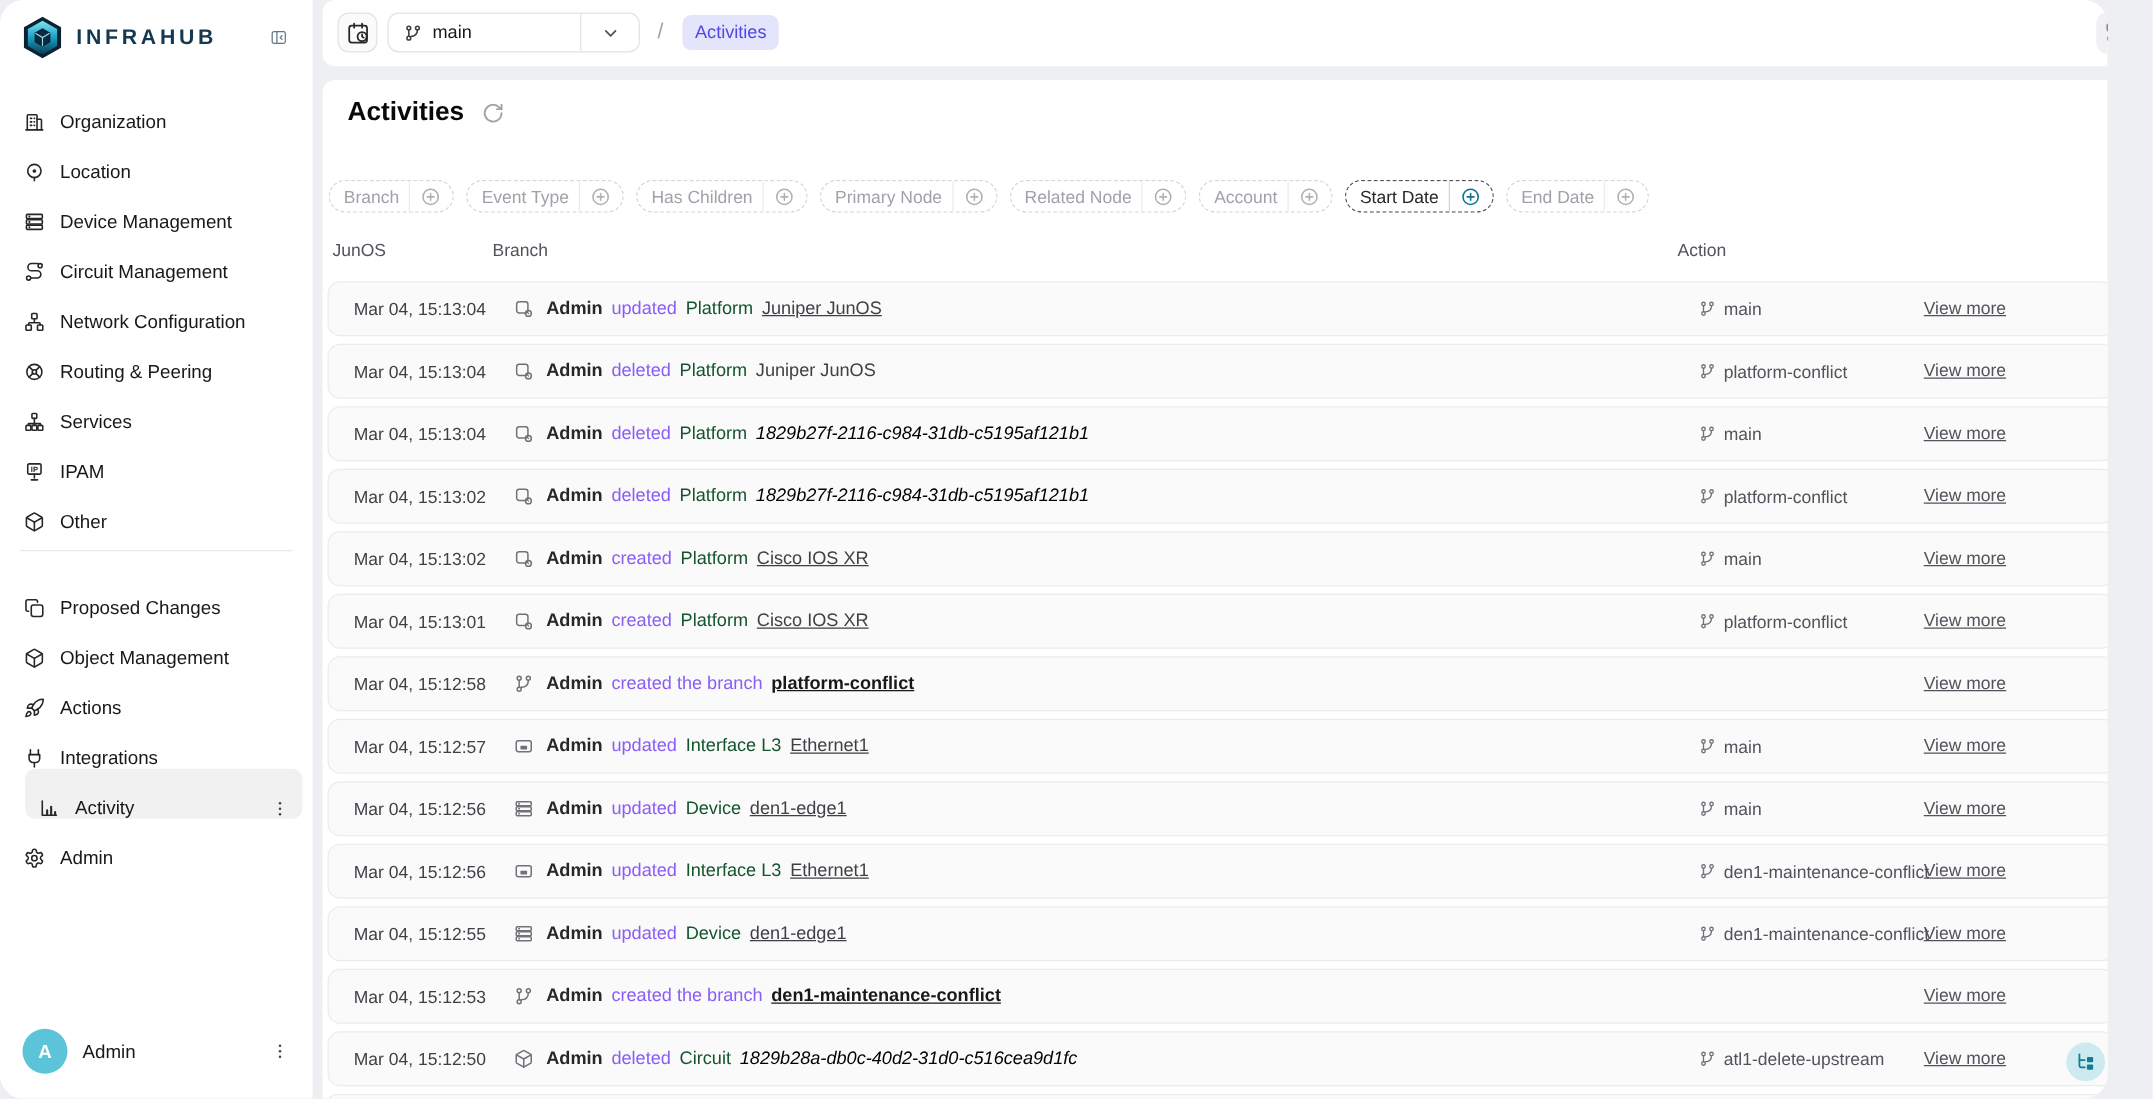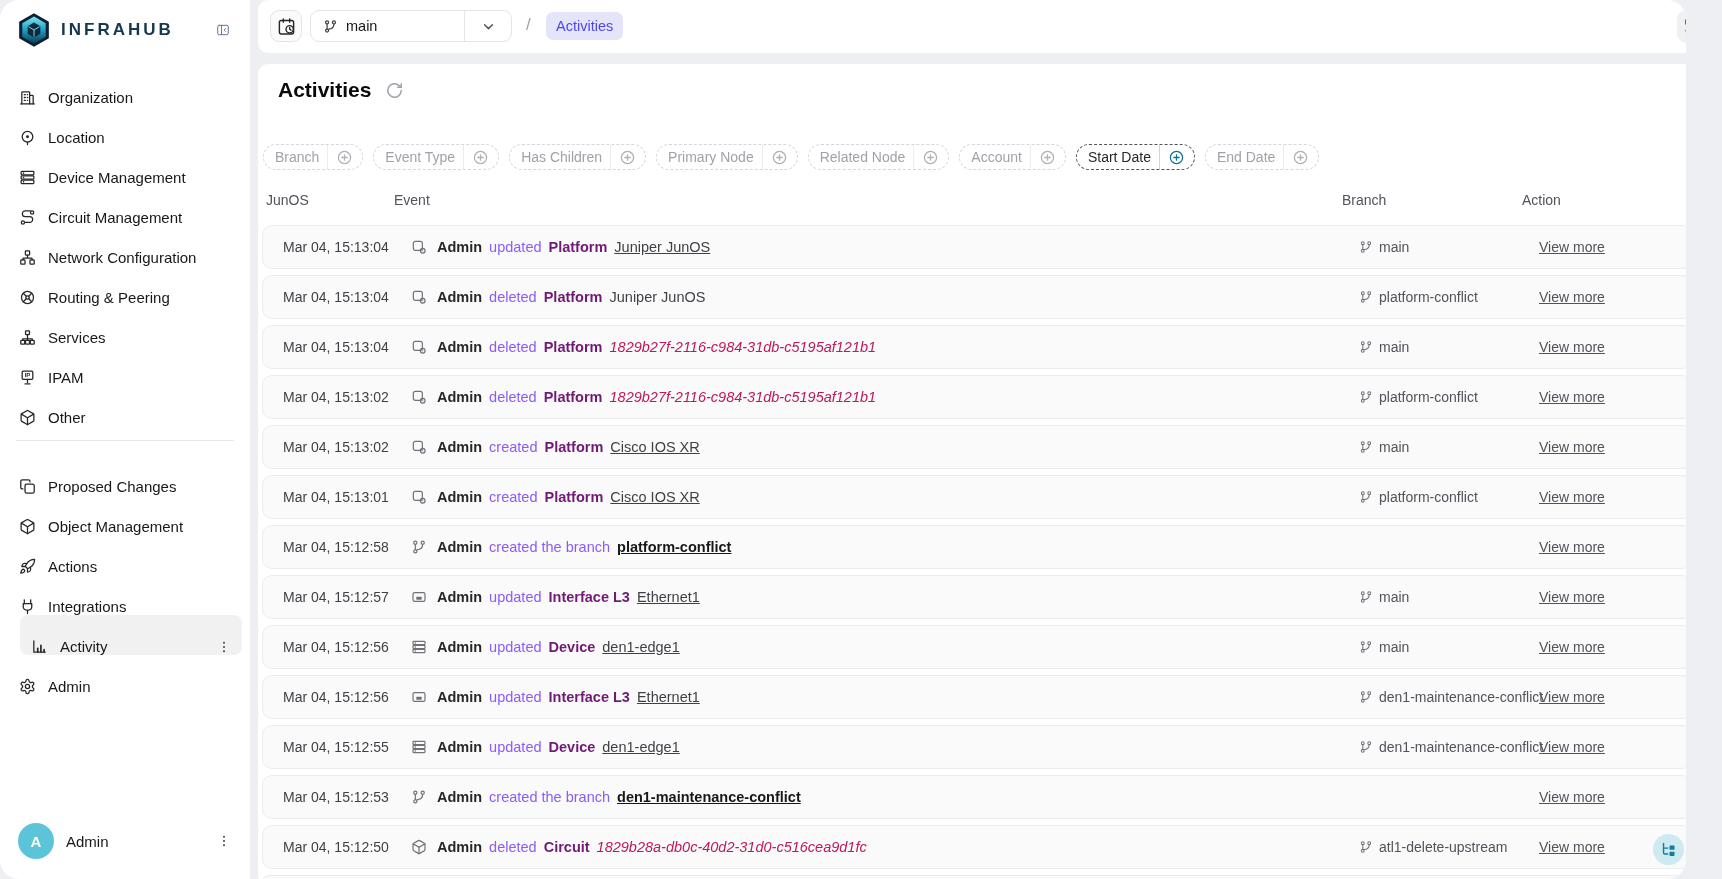--- a/index.html
+++ b/index.html
@@ -58,24 +58,24 @@
   .thead{position:absolute;left:4px;top:128px;width:1430px;display:grid;grid-template-columns:128px 948px 180px 1fr;padding:0 0 0 4px;box-sizing:border-box;}
   .thead .th{font-size:14px;font-weight:500;color:#52525b;}
 
   .rows{position:absolute;left:4px;top:161px;width:1430px;}
   .trow{height:44px;background:#fafafa;border:1px solid #ebecee;border-radius:10px;margin-bottom:6px;display:grid;grid-template-columns:128px 948px 180px 1fr;align-items:center;padding-left:20px;box-sizing:border-box;}
   .td-date{font-size:14px;color:#3f3f46;}
   .td-event{display:flex;align-items:center;gap:7px;font-size:14.5px;}
   .td-event .icn{color:#71717a;margin-right:3px;}
   .evt-actor{font-weight:700;color:#27272a;}
   .evt-verb{color:#8b5cf6;}
-  .evt-type{font-weight:700;color:#701a75;}
+  .evt-type{font-weight:400;color:#14532d;}
   .evt-name.link{color:#3f3f46;text-decoration:underline;cursor:pointer;}
   .evt-name.bold-link{color:#18181b;font-weight:700;text-decoration:underline;cursor:pointer;}
-  .evt-name.italic{color:#be185d;font-style:italic;}
+  .evt-name.italic{color:#000000;font-style:italic;}
   .evt-name.plain{color:#3f3f46;}
   .td-branch{display:flex;align-items:center;gap:6px;font-size:14px;color:#52525b;white-space:nowrap;}
   .td-branch .icn{color:#71717a;}
   .td-action a{font-size:14px;color:#52525b;text-decoration:underline;cursor:pointer;}
   .row-sliver{height:6px;background:#fafafa;border:1px solid #ebecee;border-bottom:none;border-radius:10px 10px 0 0;}
 
   .vscrollbar{position:absolute;left:1709px;top:67px;width:9px;height:795px;background:#b5b9bf;border-radius:5px;z-index:5;}
   .float-btn{position:absolute;left:1653px;top:834px;width:31px;height:31px;border-radius:50%;background:#cdeaf0;border:none;display:flex;align-items:center;justify-content:center;color:#0f7e96;cursor:pointer;z-index:6;}
 </style>
 </head>
@@ -427,21 +427,20 @@
             <svg viewBox="0 0 24 24" width="17" height="17" fill="none" stroke="currentColor" stroke-width="1.8" stroke-linecap="round" stroke-linejoin="round">
               <circle cx="12" cy="12" r="8.6"></circle>
               <path d="M12 8.2v7.6M8.2 12h7.6"></path>
             </svg>
           </span>
         </div>
       </div>
 
     <div class="thead">
       <span class="th">JunOS</span>
-      <span class="th">Event</span>
       <span class="th">Branch</span>
       <span class="th">Action</span>
     </div>
 
     <div class="rows">
         <div class="trow">
           <span class="td-date">Mar 04, 15:13:04</span>
           <span class="td-event">
             <span class="icn">
               <svg viewBox="0 0 24 24" width="16" height="16" fill="none" stroke="currentColor" stroke-width="1.8" stroke-linecap="round" stroke-linejoin="round">

